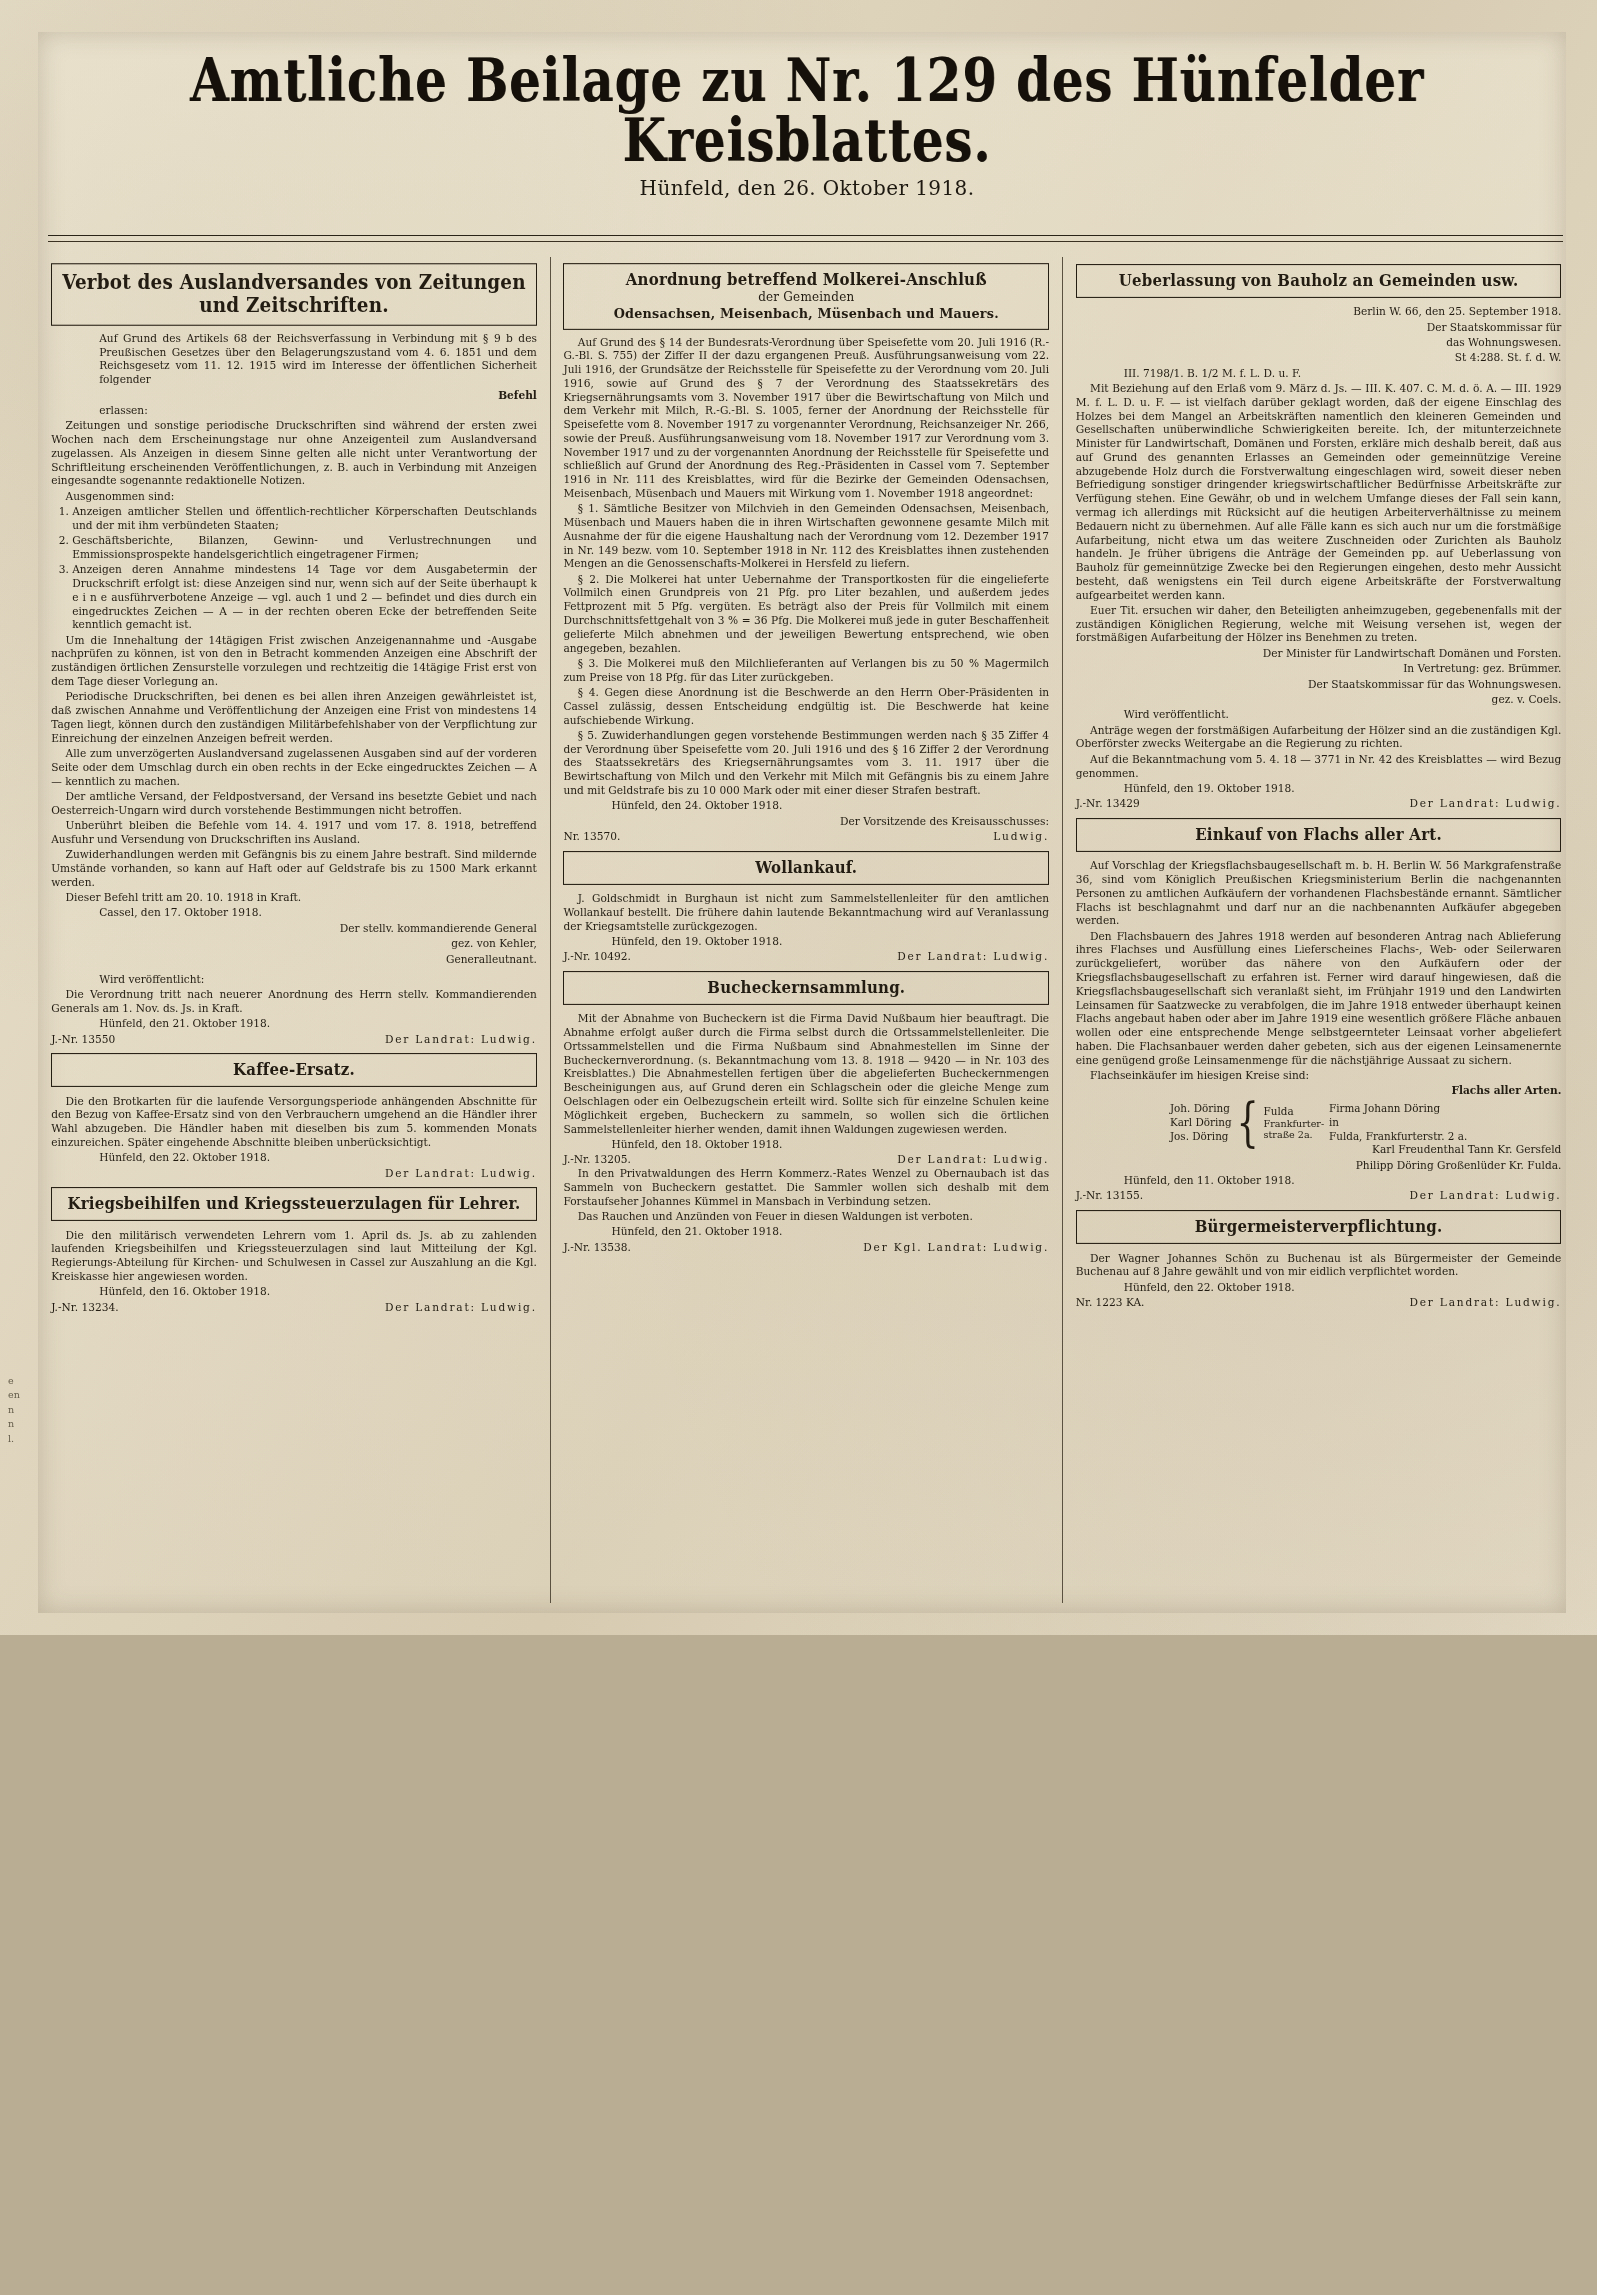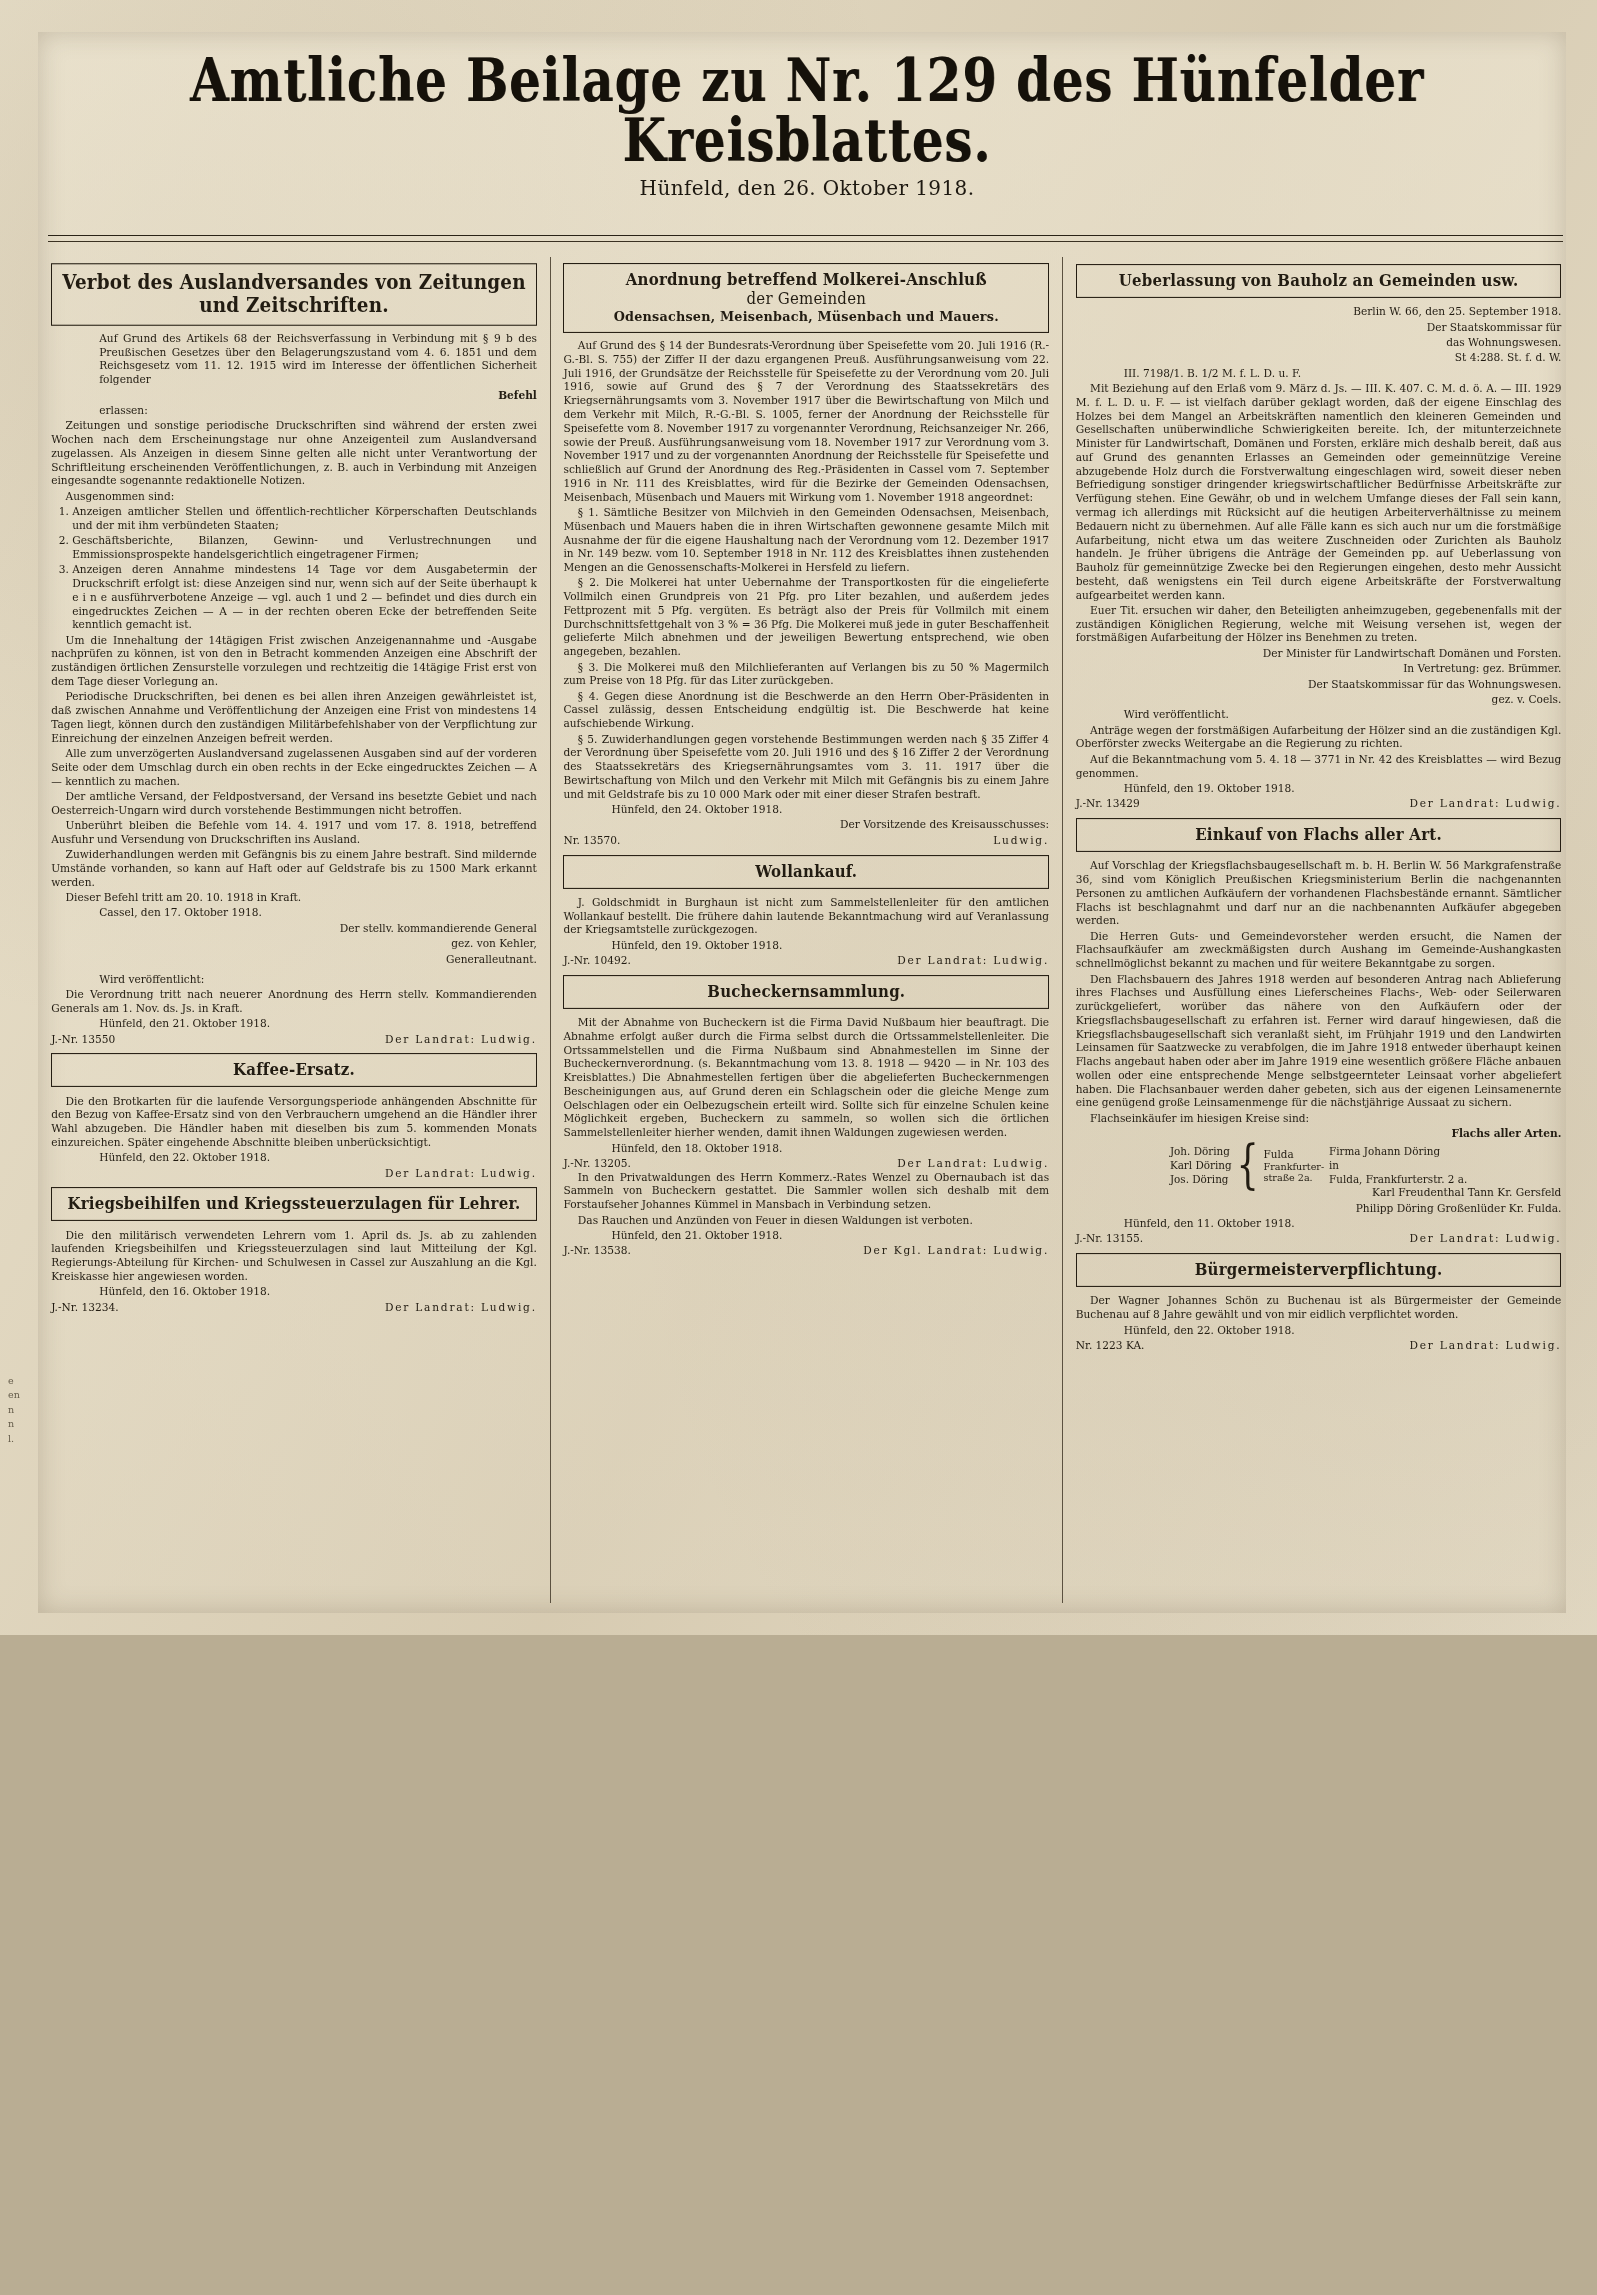--- a/index.html
+++ b/index.html
@@ -173,21 +173,21 @@
       <div class="flex-row">
         <span>J.-Nr. 13234.</span>
         <span class="sp">Der Landrat: Ludwig.</span>
       </div>
     </div>
 
     <div class="col c2">
 
       <div class="hdbox small">
         <div>Anordnung betreffend Molkerei-Anschluß</div>
-        <div style="font-size:15px;font-weight:normal;">der Gemeinden</div>
+        <div style="font-size:12px;font-weight:normal;">der Gemeinden</div>
         <div style="font-size:12.8px;">Odensachsen, Meisenbach, Müsenbach und Mauers.</div>
       </div>
       <p>Auf Grund des § 14 der Bundesrats-Verordnung über Speisefette vom 20. Juli 1916 (R.-G.-Bl. S. 755) der Ziffer II der dazu ergangenen Preuß. Ausführungsanweisung vom 22. Juli 1916, der Grundsätze der Reichsstelle für Speisefette zu der Verordnung vom 20. Juli 1916, sowie auf Grund des § 7 der Verordnung des Staatssekretärs des Kriegsernährungsamts vom 3. November 1917 über die Bewirtschaftung von Milch und dem Verkehr mit Milch, R.-G.-Bl. S. 1005, ferner der Anordnung der Reichsstelle für Speisefette vom 8. November 1917 zu vorgenannter Verordnung, Reichsanzeiger Nr. 266, sowie der Preuß. Ausführungsanweisung vom 18. November 1917 zur Verordnung vom 3. November 1917 und zu der vorgenannten Anordnung der Reichsstelle für Speisefette und schließlich auf Grund der Anordnung des Reg.-Präsidenten in Cassel vom 7. September 1916 in Nr. 111 des Kreisblattes, wird für die Bezirke der Gemeinden Odensachsen, Meisenbach, Müsenbach und Mauers mit Wirkung vom 1. November 1918 angeordnet:</p>
       <p>§ 1. Sämtliche Besitzer von Milchvieh in den Gemeinden Odensachsen, Meisenbach, Müsenbach und Mauers haben die in ihren Wirtschaften gewonnene gesamte Milch mit Ausnahme der für die eigene Haushaltung nach der Verordnung vom 12. Dezember 1917 in Nr. 149 bezw. vom 10. September 1918 in Nr. 112 des Kreisblattes ihnen zustehenden Mengen an die Genossenschafts-Molkerei in Hersfeld zu liefern.</p>
       <p>§ 2. Die Molkerei hat unter Uebernahme der Transportkosten für die eingelieferte Vollmilch einen Grundpreis von 21 Pfg. pro Liter bezahlen, und außerdem jedes Fettprozent mit 5 Pfg. vergüten. Es beträgt also der Preis für Vollmilch mit einem Durchschnittsfettgehalt von 3 % = 36 Pfg. Die Molkerei muß jede in guter Beschaffenheit gelieferte Milch abnehmen und der jeweiligen Bewertung entsprechend, wie oben angegeben, bezahlen.</p>
       <p>§ 3. Die Molkerei muß den Milchlieferanten auf Verlangen bis zu 50 % Magermilch zum Preise von 18 Pfg. für das Liter zurückgeben.</p>
       <p>§ 4. Gegen diese Anordnung ist die Beschwerde an den Herrn Ober-Präsidenten in Cassel zulässig, dessen Entscheidung endgültig ist. Die Beschwerde hat keine aufschiebende Wirkung.</p>
       <p>§ 5. Zuwiderhandlungen gegen vorstehende Bestimmungen werden nach § 35 Ziffer 4 der Verordnung über Speisefette vom 20. Juli 1916 und des § 16 Ziffer 2 der Verordnung des Staatssekretärs des Kriegsernährungsamtes vom 3. 11. 1917 über die Bewirtschaftung von Milch und den Verkehr mit Milch mit Gefängnis bis zu einem Jahre und mit Geldstrafe bis zu 10 000 Mark oder mit einer dieser Strafen bestraft.</p>
       <p class="noind">Hünfeld, den 24. Oktober 1918.</p>
       <p class="right">Der Vorsitzende des Kreisausschusses:</p>
@@ -238,21 +238,20 @@
       <p>Anträge wegen der forstmäßigen Aufarbeitung der Hölzer sind an die zuständigen Kgl. Oberförster zwecks Weitergabe an die Regierung zu richten.</p>
       <p>Auf die Bekanntmachung vom 5. 4. 18 — 3771 in Nr. 42 des Kreisblattes — wird Bezug genommen.</p>
       <p class="noind">Hünfeld, den 19. Oktober 1918.</p>
       <div class="flex-row">
         <span>J.-Nr. 13429</span>
         <span class="sp">Der Landrat: Ludwig.</span>
       </div>
 
       <div class="hdbox small">Einkauf von Flachs aller Art.</div>
       <p>Auf Vorschlag der Kriegsflachsbaugesellschaft m. b. H. Berlin W. 56 Markgrafenstraße 36, sind vom Königlich Preußischen Kriegsministerium Berlin die nachgenannten Personen zu amtlichen Aufkäufern der vorhandenen Flachsbestände ernannt. Sämtlicher Flachs ist beschlagnahmt und darf nur an die nachbenannten Aufkäufer abgegeben werden.</p>
-      <p>Die Herren Guts- und Gemeindevorsteher werden ersucht, die Namen der Flachsaufkäufer am zweckmäßigsten durch Aushang im Gemeinde-Aushangkasten schnellmöglichst bekannt zu machen und für weitere Bekanntgabe zu sorgen.</p>
       <p>Den Flachsbauern des Jahres 1918 werden auf besonderen Antrag nach Ablieferung ihres Flachses und Ausfüllung eines Lieferscheines Flachs-, Web- oder Seilerwaren zurückgeliefert, worüber das nähere von den Aufkäufern oder der Kriegsflachsbaugesellschaft zu erfahren ist. Ferner wird darauf hingewiesen, daß die Kriegsflachsbaugesellschaft sich veranlaßt sieht, im Frühjahr 1919 und den Landwirten Leinsamen für Saatzwecke zu verabfolgen, die im Jahre 1918 entweder überhaupt keinen Flachs angebaut haben oder aber im Jahre 1919 eine wesentlich größere Fläche anbauen wollen oder eine entsprechende Menge selbstgeernteter Leinsaat vorher abgeliefert haben. Die Flachsanbauer werden daher gebeten, sich aus der eigenen Leinsamenernte eine genügend große Leinsamenmenge für die nächstjährige Aussaat zu sichern.</p>
       <p>Flachseinkäufer im hiesigen Kreise sind:</p>
       <p class="ctr bold">Flachs aller Arten.</p>
 
       <div class="brace-tbl">
         <div class="names">
           <div>Joh. Döring</div>
           <div>Karl Döring</div>
           <div>Jos. Döring</div>
         </div>

